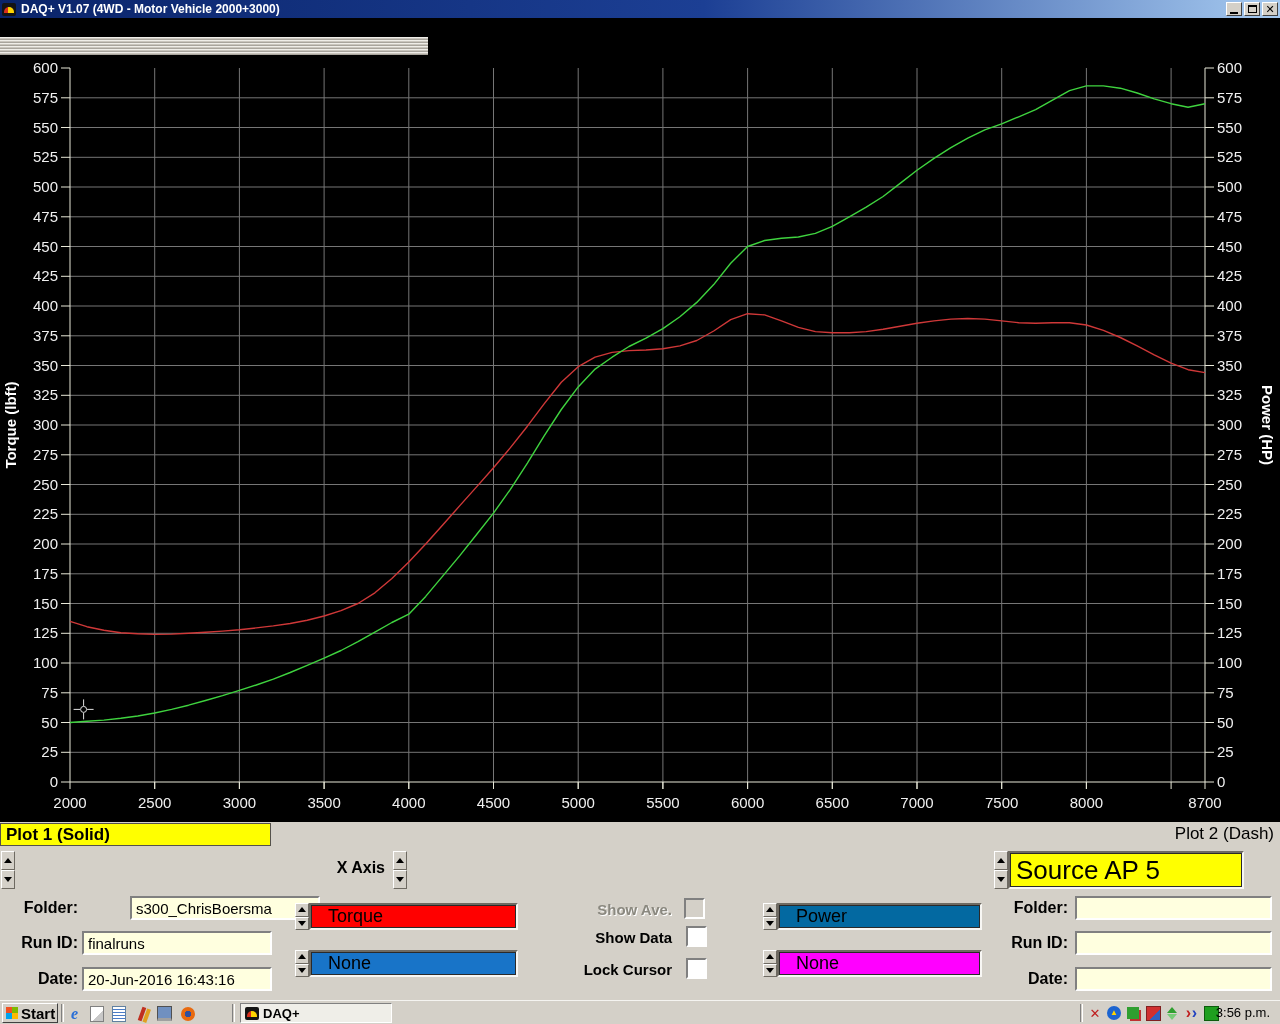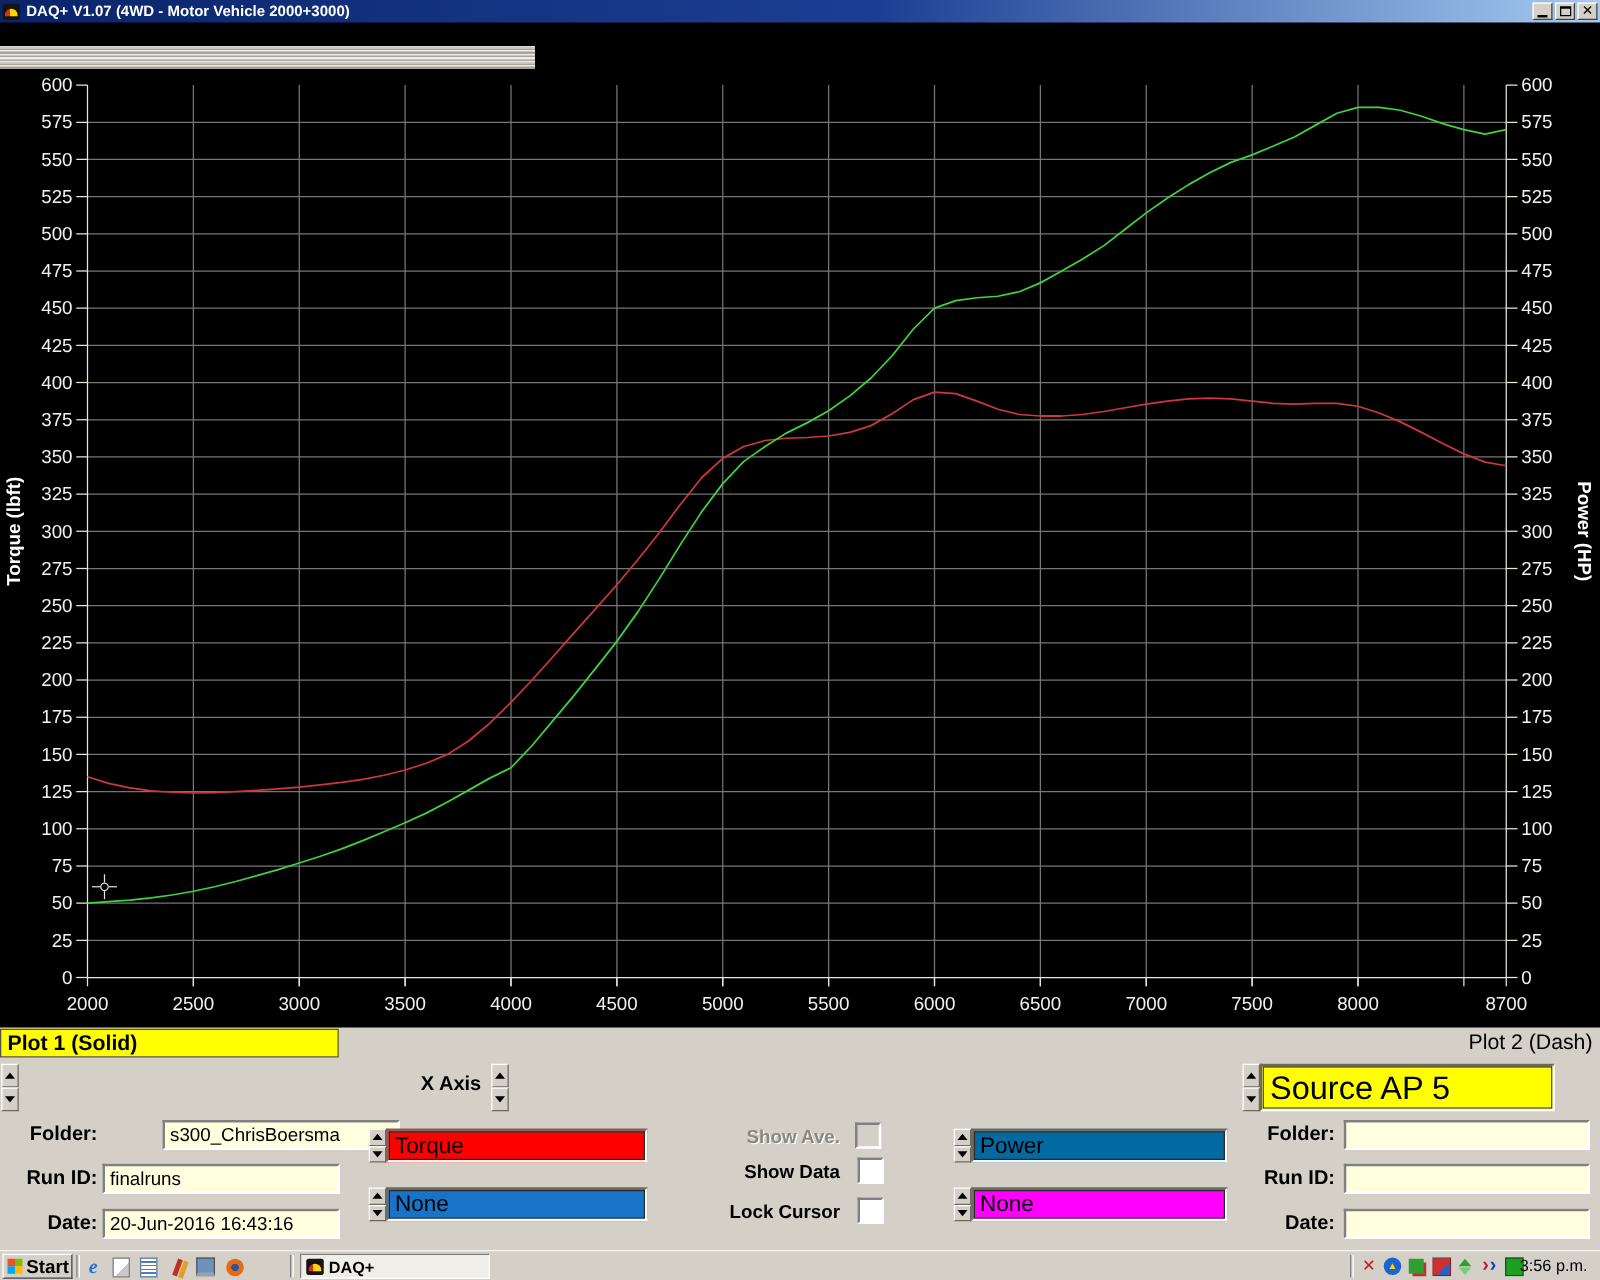--- a/index.html
+++ b/index.html
@@ -36,21 +36,21 @@
   
   .panel{position:absolute;top:822px;left:0;width:1280px;height:178px;background:#d4d0c8;color:#000;}
   .p-abs{position:absolute;box-sizing:border-box;}
   .hdr1{left:0;top:1px;width:271px;height:23px;background:#ffff00;border:1px solid #55524c;
     font-size:17px;font-weight:bold;line-height:21px;padding-left:5px;}
   .hdr2{right:6px;top:2px;font-size:17px;font-weight:normal;}
   .bigfield{height:38px;background:#ffff00;border:2px solid;border-color:#6e6a62 #f8f7f4 #f8f7f4 #6e6a62;
     box-shadow:inset 0 0 0 1px #2a2a2a;display:flex;align-items:center;padding-left:6px;
     font-size:26px;white-space:nowrap;overflow:hidden;}
   .combofield{height:27px;border:2px solid;border-color:#6e6a62 #f8f7f4 #f8f7f4 #6e6a62;
-    box-shadow:inset 0 0 0 1px #2a2a2a;display:flex;align-items:center;padding-left:5px;
+    box-shadow:inset 0 0 0 1px #2a2a2a;display:flex;align-items:center;padding-left:17px;
     font-size:18px;white-space:nowrap;overflow:hidden;}
   .txtfield{height:24px;background:#ffffdf;border:2px solid;border-color:#808080 #fff #fff #808080;
     display:flex;align-items:center;padding-left:4px;font-size:15px;white-space:nowrap;overflow:hidden;}
   .flabel{font-size:16px;font-weight:bold;text-align:right;white-space:nowrap;}
   .spinner{width:14px;display:flex;flex-direction:column;}
   .spinbtn{flex:1;background:#d4d0c8;border:1px solid;border-color:#fff #6e6a62 #6e6a62 #fff;
     display:flex;align-items:center;justify-content:center;box-sizing:border-box;}
   .tri-up{width:0;height:0;border-left:4px solid transparent;border-right:4px solid transparent;border-bottom:5px solid #000;}
   .tri-dn{width:0;height:0;border-left:4px solid transparent;border-right:4px solid transparent;border-top:5px solid #000;}
   .checkbox{width:21px;height:21px;background:#fff;border:2px solid;border-color:#808080 #fff #fff #808080;box-sizing:border-box;}

